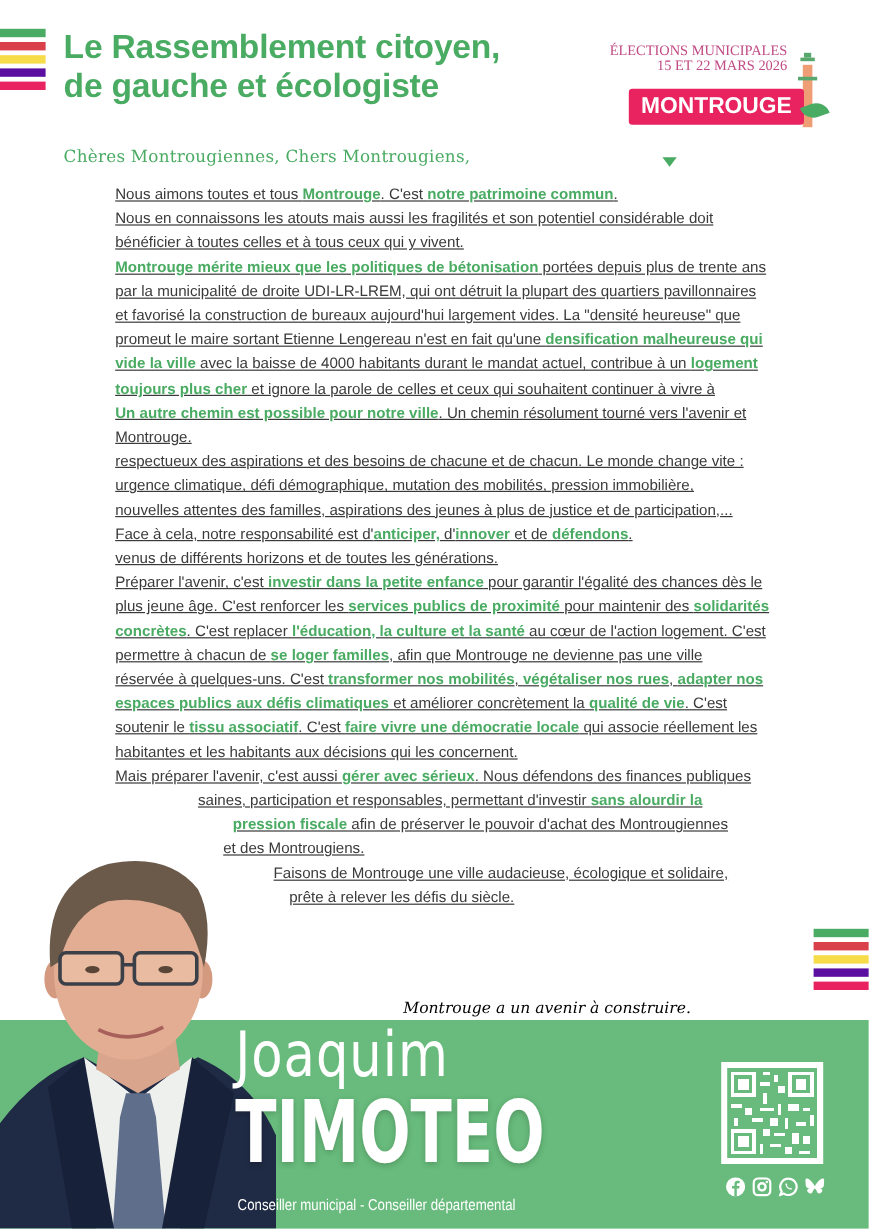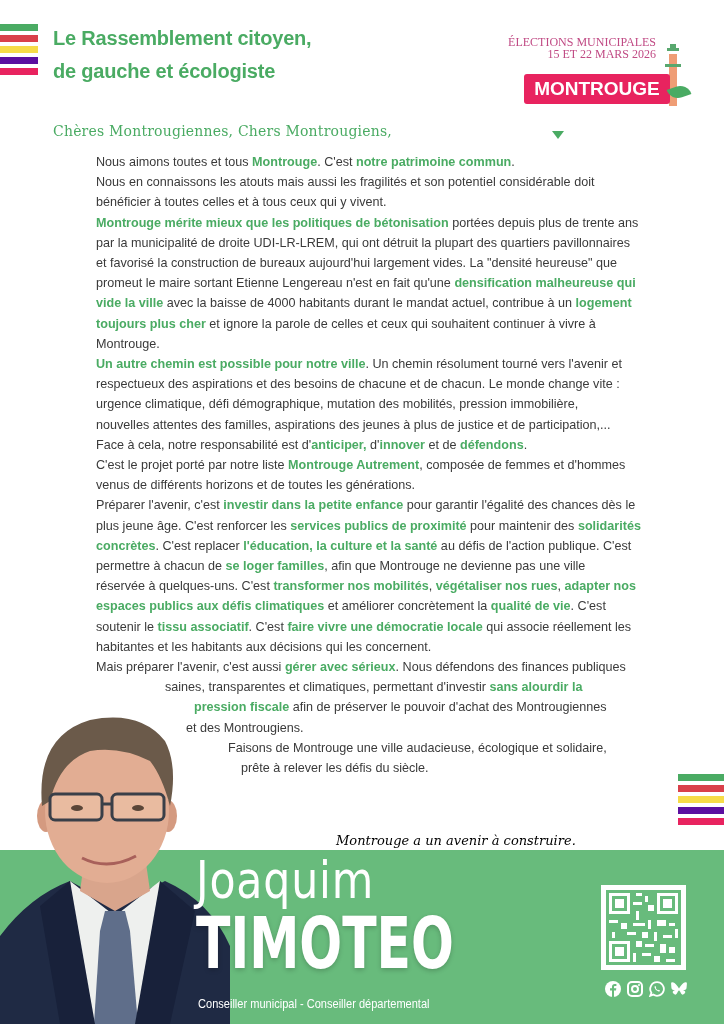--- a/index.html
+++ b/index.html
@@ -5,21 +5,21 @@
   * { box-sizing: border-box; margin: 0; padding: 0; }
   html, body { width: 724px; height: 1024px; background: #ffffff; overflow: hidden; }
   body { position: relative; font-family: "Liberation Sans", sans-serif; color: #3a3a3a; }
 
   .stripes { position: absolute; display: flex; flex-direction: column; gap: 4px; }
   .stripes .s { height: 7px; }
   .stripes-top { left: 0; top: 24px; width: 38px; }
   .stripes-bottom { right: 0; top: 774px; width: 46px; }
 
   .headline { position: absolute; left: 53px; top: 22px; color: #4aab63; font-weight: bold;
-    font-size: 20px; line-height: 33px; letter-spacing: -0.2px; }
+    font-size: 28px; line-height: 33px; letter-spacing: -0.2px; }
 
   .logo { position: absolute; left: 500px; top: 36px; width: 200px; height: 105px; }
   .logo .elections { position: absolute; left: 6px; top: 0; color: #c04a84; font-size: 12px;
     line-height: 12px; text-align: right; width: 150px; font-family: Liberation Serif, serif; }
   .logo .tower { position: absolute; left: 167px; top: 8px; width: 12px; height: 62px; }
   .logo .tower .shaft { position: absolute; left: 2px; top: 10px; width: 8px; height: 52px; background: #ef9d75; }
   .logo .tower .cap { position: absolute; left: 0; top: 4px; width: 12px; height: 3px; background: #58a86e; }
   .logo .tower .cap2 { position: absolute; left: -2px; top: 20px; width: 16px; height: 3px; background: #58a86e; }
   .logo .tower .top { position: absolute; left: 3px; top: 0; width: 6px; height: 4px; background: #58a86e; }
   .logo .pink { position: absolute; left: 24px; top: 38px; width: 146px; height: 30px; background: #e8235f;
@@ -28,21 +28,21 @@
     border-radius: 0 12px 0 12px; transform: rotate(-20deg); }
   .logo .greenbox { position: absolute; left: 36px; top: 68px; width: 130px; height: 27px; background: #4aab63;
     color: #fff; font-weight: bold; font-size: 18px; line-height: 27px; text-align: center; border-radius: 2px; }
   .logo .tail { position: absolute; left: 52px; top: 95px; width: 0; height: 0;
     border-left: 6px solid transparent; border-right: 6px solid transparent; border-top: 8px solid #4aab63; }
 
   .salutation { position: absolute; left: 53px; top: 123px; color: #4aab63; font-family: "DejaVu Serif", serif;
     font-size: 14px; letter-spacing: 0.2px; }
 
   .body-text { position: absolute; left: 96px; top: 152px; width: 560px; font-size: 12.6px; line-height: 20.2px; color: #3a3a3a; }
-  .body-text p { white-space: nowrap; }
+  .body-text p { white-space: nowrap; text-decoration: underline; }
   .g { color: #4aab63; font-weight: bold; }
   .indent1 { padding-left: 69px; }
   .indent2 { padding-left: 98px; }
   .indent3 { padding-left: 90px; }
   .indent4 { padding-left: 132px; }
   .indent5 { padding-left: 145px; }
 
   .slogan { position: absolute; left: 336px; top: 830px; color: #000000; font-family: "DejaVu Serif", serif;
     font-style: italic; font-size: 13px; line-height: 21px; }
 
@@ -99,38 +99,37 @@
 <div class="body-text">
   <p><span>Nous aimons toutes et tous </span><span class="g">Montrouge</span><span>. C'est </span><span class="g">notre patrimoine commun</span><span>.</span></p>
   <p>Nous en connaissons les atouts mais aussi les fragilités et son potentiel considérable doit</p>
   <p>bénéficier à toutes celles et à tous ceux qui y vivent.</p>
   <p><span class="g">Montrouge mérite mieux que les politiques de bétonisation</span><span> portées depuis plus de trente ans</span></p>
   <p>par la municipalité de droite UDI-LR-LREM, qui ont détruit la plupart des quartiers pavillonnaires</p>
   <p>et favorisé la construction de bureaux aujourd'hui largement vides. La "densité heureuse" que</p>
   <p><span>promeut le maire sortant Etienne Lengereau n'est en fait qu'une </span><span class="g">densification malheureuse qui</span></p>
   <p><span class="g">vide la ville</span><span> avec la baisse de 4000 habitants durant le mandat actuel, contribue à un </span><span class="g">logement</span></p>
   <p><span class="g">toujours plus cher</span><span> et ignore la parole de celles et ceux qui souhaitent continuer à vivre à</span></p>
+  <p><span class="g">Un autre chemin est possible pour notre ville</span><span>. Un chemin résolument tourné vers l'avenir et</span></p>
   <p>Montrouge.</p>
-  <p><span class="g">Un autre chemin est possible pour notre ville</span><span>. Un chemin résolument tourné vers l'avenir et</span></p>
   <p>respectueux des aspirations et des besoins de chacune et de chacun. Le monde change vite :</p>
   <p>urgence climatique, défi démographique, mutation des mobilités, pression immobilière,</p>
   <p>nouvelles attentes des familles, aspirations des jeunes à plus de justice et de participation,...</p>
   <p><span>Face à cela, notre responsabilité est d'</span><span class="g">anticiper,</span><span> d'</span><span class="g">innover</span><span> et de </span><span class="g">défendons</span><span>.</span></p>
-  <p><span>C'est le projet porté par notre liste </span><span class="g">Montrouge Autrement</span><span>, composée de femmes et d'hommes</span></p>
   <p>venus de différents horizons et de toutes les générations.</p>
   <p><span>Préparer l'avenir, c'est </span><span class="g">investir dans la petite enfance</span><span> pour garantir l'égalité des chances dès le</span></p>
   <p><span>plus jeune âge. C'est renforcer les </span><span class="g">services publics de proximité</span><span> pour maintenir des </span><span class="g">solidarités</span></p>
-  <p><span class="g">concrètes</span><span>. C'est replacer </span><span class="g">l'éducation, la culture et la santé</span><span> au défis de l'action publique. C'est</span></p>
+  <p><span class="g">concrètes</span><span>. C'est replacer </span><span class="g">l'éducation, la culture et la santé</span><span> au cœur de l'action logement. C'est</span></p>
   <p><span>permettre à chacun de </span><span class="g">se loger familles</span><span>, afin que Montrouge ne devienne pas une ville</span></p>
   <p><span>réservée à quelques-uns. C'est </span><span class="g">transformer nos mobilités</span><span>, </span><span class="g">végétaliser nos rues</span><span>, </span><span class="g">adapter nos</span></p>
   <p><span class="g">espaces publics aux défis climatiques</span><span> et améliorer concrètement la </span><span class="g">qualité de vie</span><span>. C'est</span></p>
   <p><span>soutenir le </span><span class="g">tissu associatif</span><span>. C'est </span><span class="g">faire vivre une démocratie locale</span><span> qui associe réellement les</span></p>
   <p>habitantes et les habitants aux décisions qui les concernent.</p>
   <p><span>Mais préparer l'avenir, c'est aussi </span><span class="g">gérer avec sérieux</span><span>. Nous défendons des finances publiques</span></p>
-  <p class="indent1"><span>saines, transparentes et climatiques, permettant d'investir </span><span class="g">sans alourdir la</span></p>
+  <p class="indent1"><span>saines, participation et responsables, permettant d'investir </span><span class="g">sans alourdir la</span></p>
   <p class="indent2"><span class="g">pression fiscale</span><span> afin de préserver le pouvoir d'achat des Montrougiennes</span></p>
   <p class="indent3">et des Montrougiens.</p>
   <p class="indent4">Faisons de Montrouge une ville audacieuse, écologique et solidaire,</p>
   <p class="indent5">prête à relever les défis du siècle.</p>
 </div>
 
 <div class="slogan">
   <div>Montrouge a un avenir à construire.</div>
   <div>Faisons-le autrement, faisons-le ensemble !</div>
 </div>

